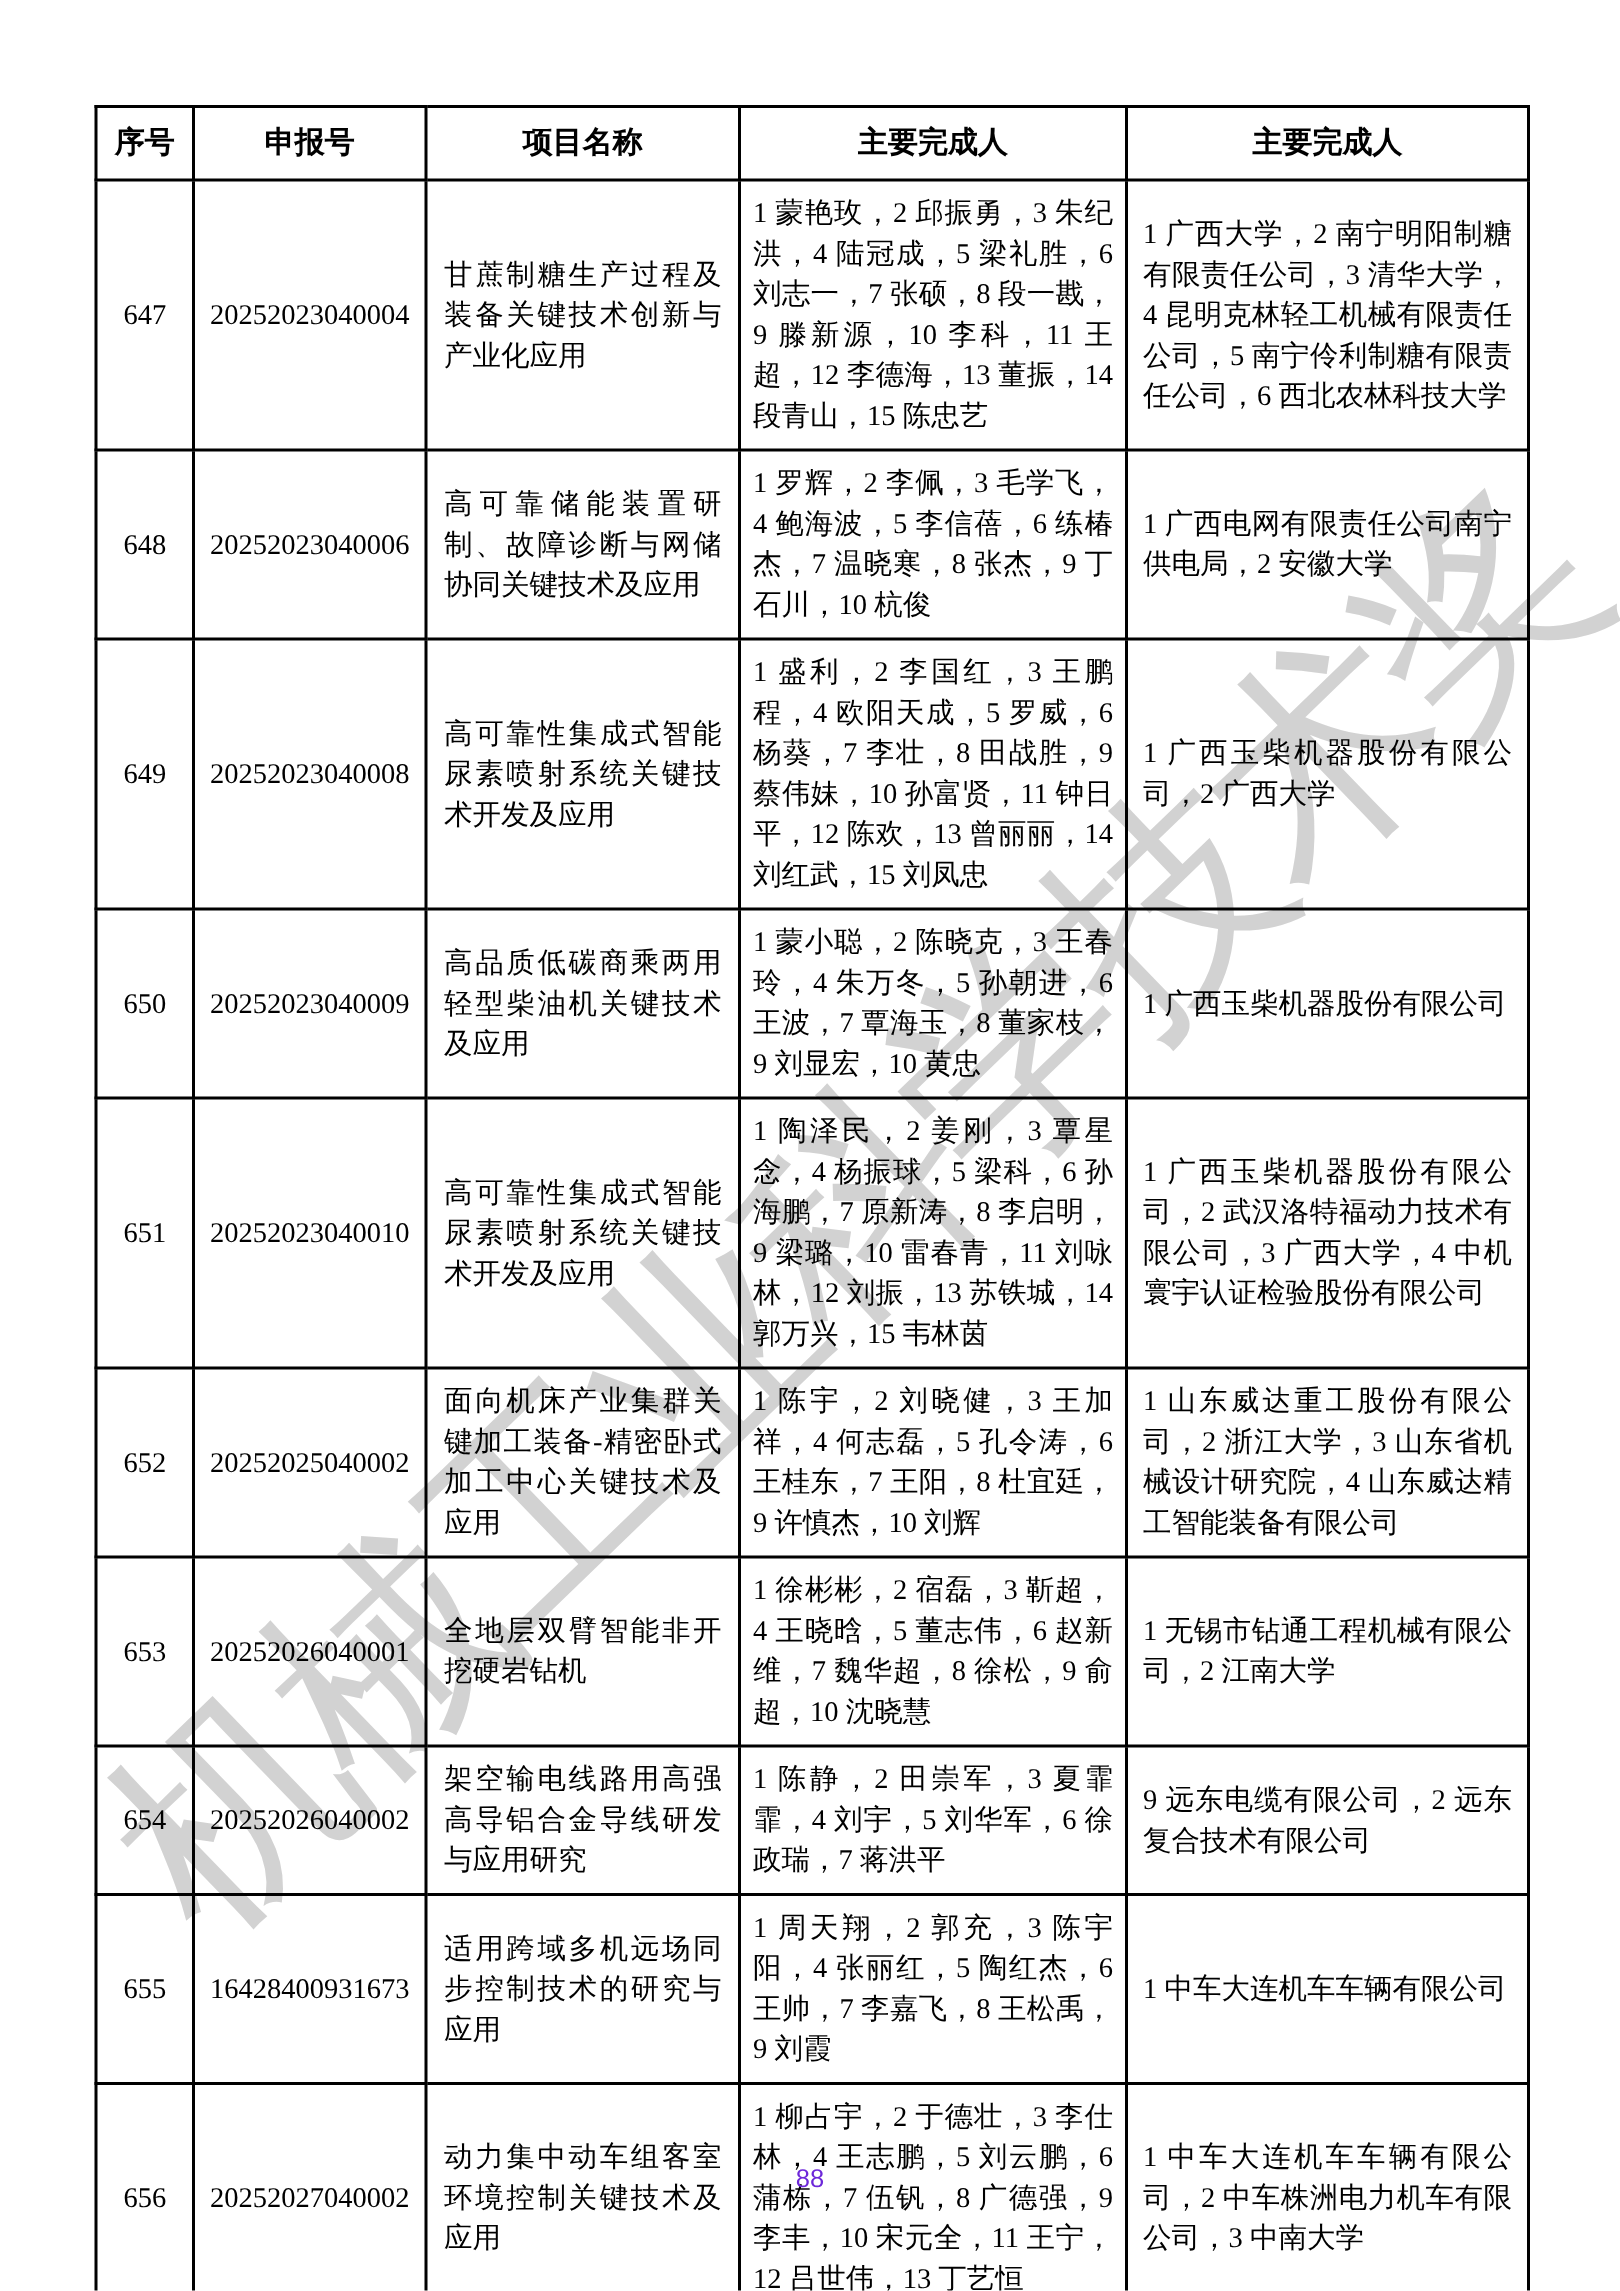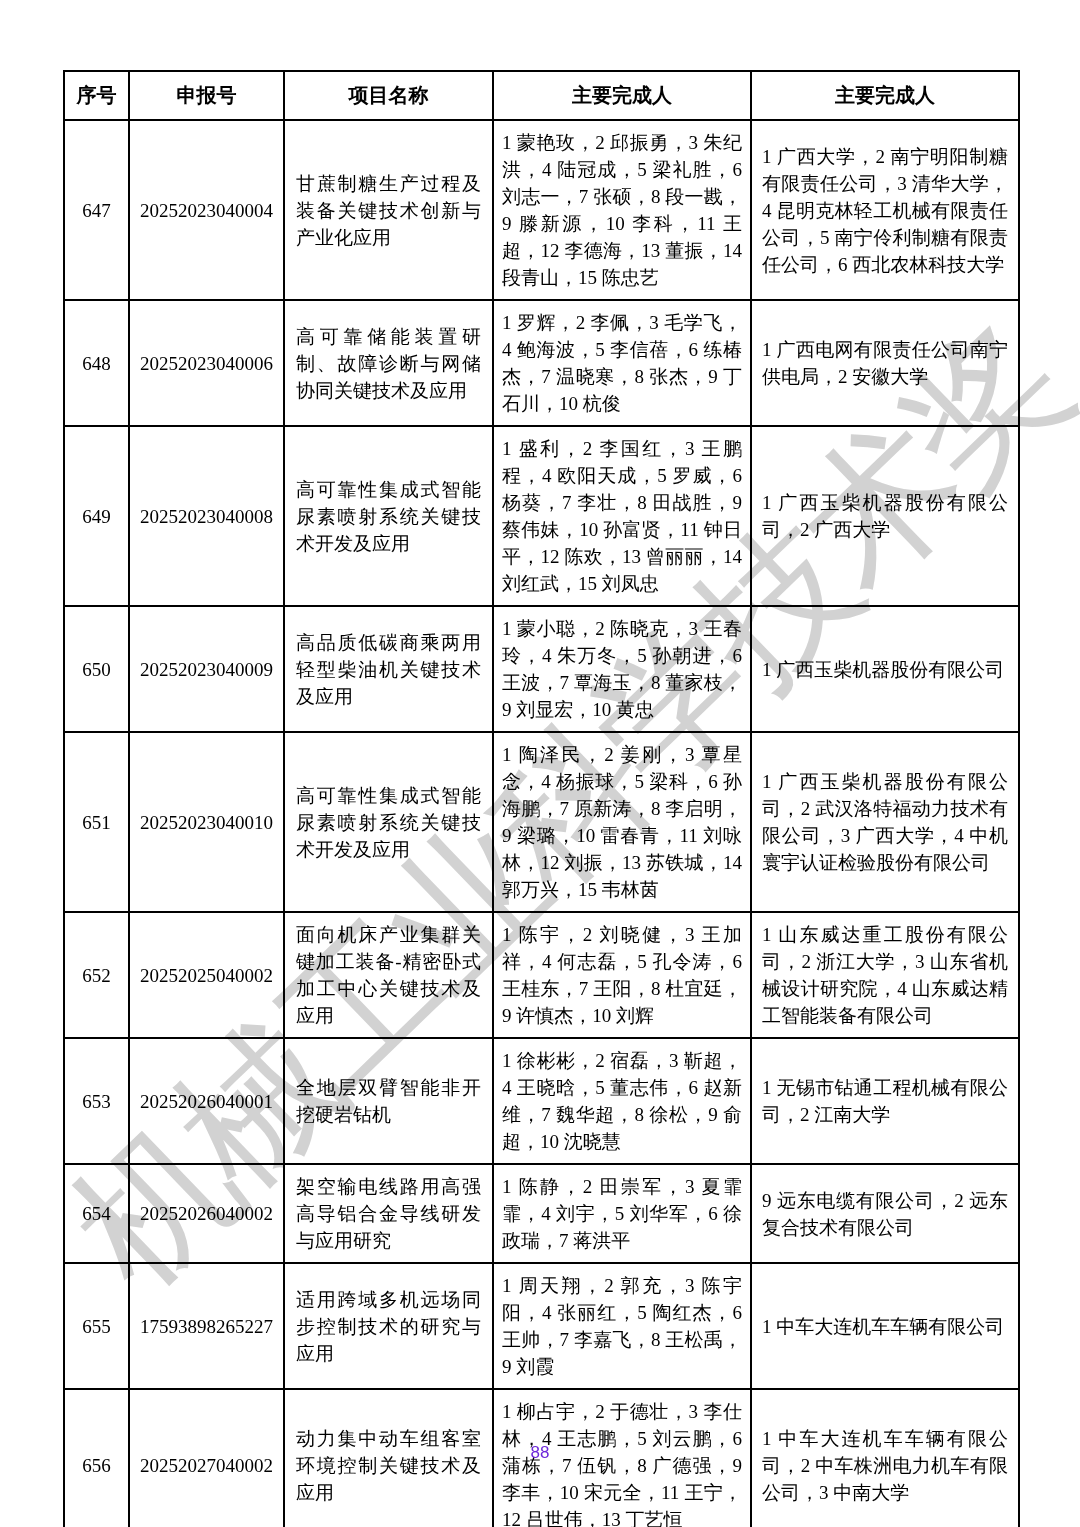--- a/index.html
+++ b/index.html
@@ -157,21 +157,21 @@
       </tr>
       <tr>
         <td class="col0">654</td>
         <td class="col1">20252026040002</td>
         <td class="col2">架空输电线路用高强高导铝合金导线研发与应用研究</td>
         <td class="col3">1 陈静，2 田崇军，3 夏霏霏，4 刘宇，5 刘华军，6 徐政瑞，7 蒋洪平</td>
         <td class="col4">9 远东电缆有限公司，2 远东复合技术有限公司</td>
       </tr>
       <tr>
         <td class="col0">655</td>
-        <td class="col1">17593898265227</td>
+        <td class="col1">16428400931673</td>
         <td class="col2">适用跨域多机远场同步控制技术的研究与应用</td>
         <td class="col3">1 周天翔，2 郭充，3 陈宇阳，4 张丽红，5 陶红杰，6 王帅，7 李嘉飞，8 王松禹，9 刘霞</td>
         <td class="col4">1 中车大连机车车辆有限公司</td>
       </tr>
       <tr>
         <td class="col0">656</td>
         <td class="col1">20252027040002</td>
         <td class="col2">动力集中动车组客室环境控制关键技术及应用</td>
         <td class="col3">1 柳占宇，2 于德壮，3 李仕林，4 王志鹏，5 刘云鹏，6 蒲栋，7 伍钒，8 广德强，9 李丰，10 宋元全，11 王宁，12 吕世伟，13 丁艺恒</td>
         <td class="col4">1 中车大连机车车辆有限公司，2 中车株洲电力机车有限公司，3 中南大学</td>

